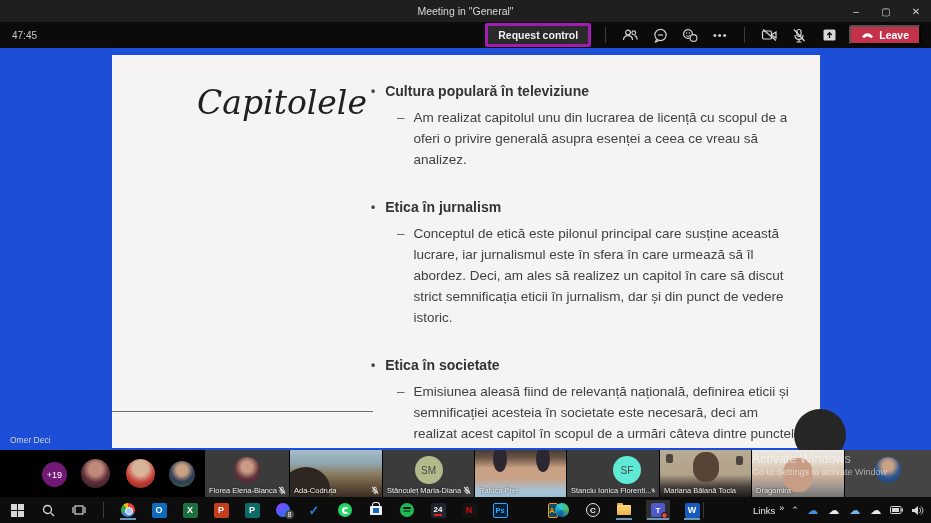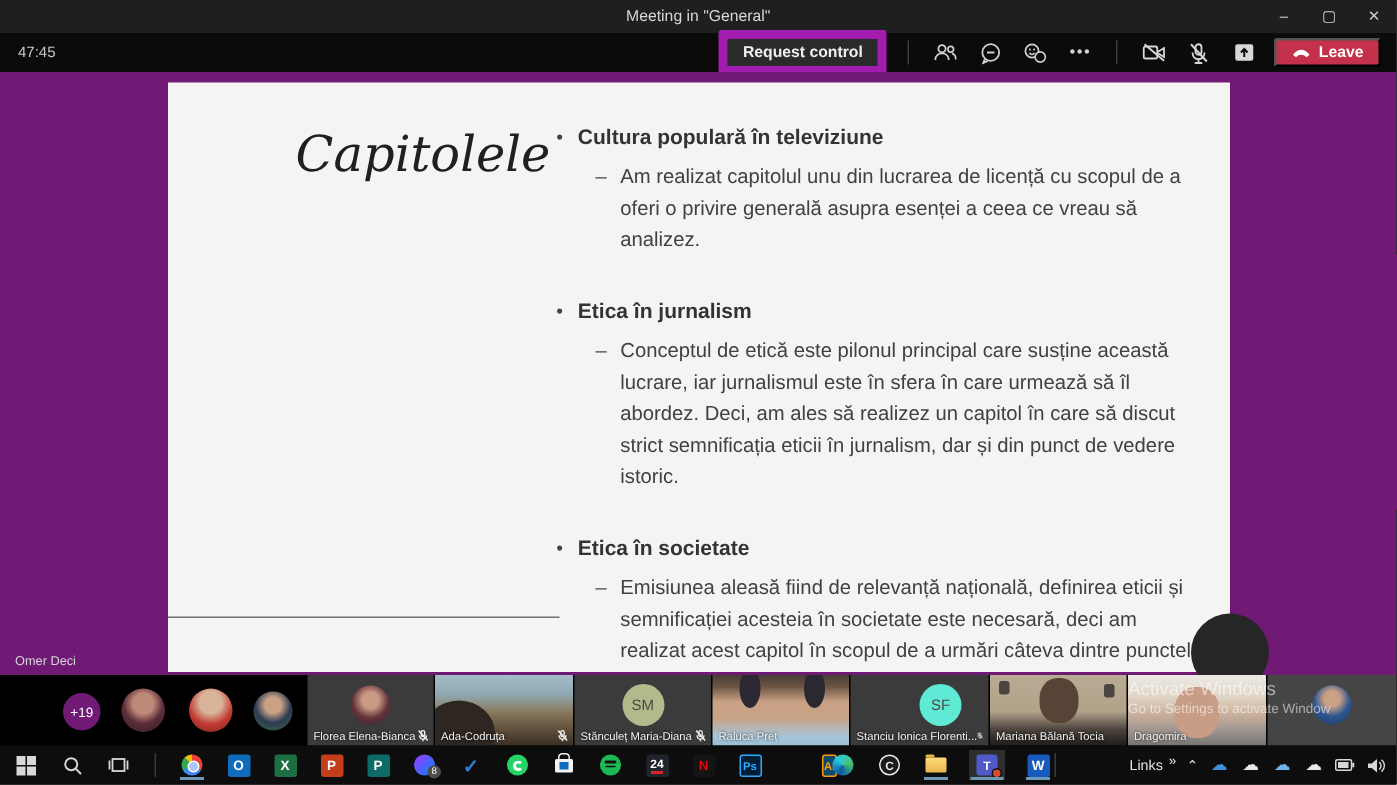--- a/index.html
+++ b/index.html
@@ -12,31 +12,31 @@
               display:flex; align-items:center; justify-content:center; }
   .titlebar .title { color:#d8d8d8; font-size:10.5px; }
   .win-controls { position:absolute; right:0; top:0; height:22px; display:flex; }
   .win-btn { width:30px; height:22px; color:#cfcfcf; font-size:10px; display:flex; align-items:center; justify-content:center; cursor:default; }
 
   
   .meetbar { position:absolute; left:0; top:22px; width:931px; height:26px; background:#0b0b0b;
              display:flex; align-items:center; }
   .timer { color:#c9c9c7; font-size:10px; margin-left:12px; }
   .meet-right { margin-left:auto; display:flex; align-items:center; gap:10px; padding-right:10px; }
-  .req-btn { background:#2a2a2a; border:6px solid #a21caf; color:#efefef; font-size:10.5px; font-weight:bold;
+  .req-btn { background:#2a2a2a; border:3px solid #a21caf; color:#efefef; font-size:10.5px; font-weight:bold;
              padding:3px 10px; border-radius:2px; }
   .vsep { width:1px; height:16px; background:#3c3c3c; margin:0 4px; }
   .mico { width:20px; height:18px; display:flex; align-items:center; justify-content:center; }
   .mico svg { display:block; }
   .more-dots { color:#d0d0d0; font-size:11px; letter-spacing:1px; }
   .leave-btn { background:#c4314b; border-radius:3px; color:#fff; font-size:10.5px; font-weight:bold;
                height:20px; padding:0 10px; display:flex; align-items:center; gap:5px; }
 
   
-  .stage { position:absolute; left:0; top:48px; width:931px; height:402px; background:#701a75; }
+  .stage { position:absolute; left:0; top:48px; width:931px; height:402px; background:#1d4ed8; }
   .slide { position:absolute; left:112px; top:7px; width:708px; height:393px; background:#f5f4f2; }
   .slide-title { position:absolute; left:80px; top:30px; width:180px; text-align:center;
                  font-family:"DejaVu Serif", serif; font-style:italic; font-size:33px; line-height:1.1;
                  color:#202020; }
   .slide-divider { position:absolute; left:0; top:356px; width:261px; height:1px; background:#6f6f6f; }
   .bullets { position:absolute; left:259px; top:28px; width:432px; }
   .b-head { display:flex; gap:10px; font-size:14px; font-weight:bold; color:#333; }
   .b-head .mark { font-size:12px; margin-top:1px; color:#444; }
   .b-body { display:flex; gap:9px; margin:8px 0 0 26px; font-size:13.5px; line-height:21px; color:#414141; }
   .b-body .mark { color:#555; }

